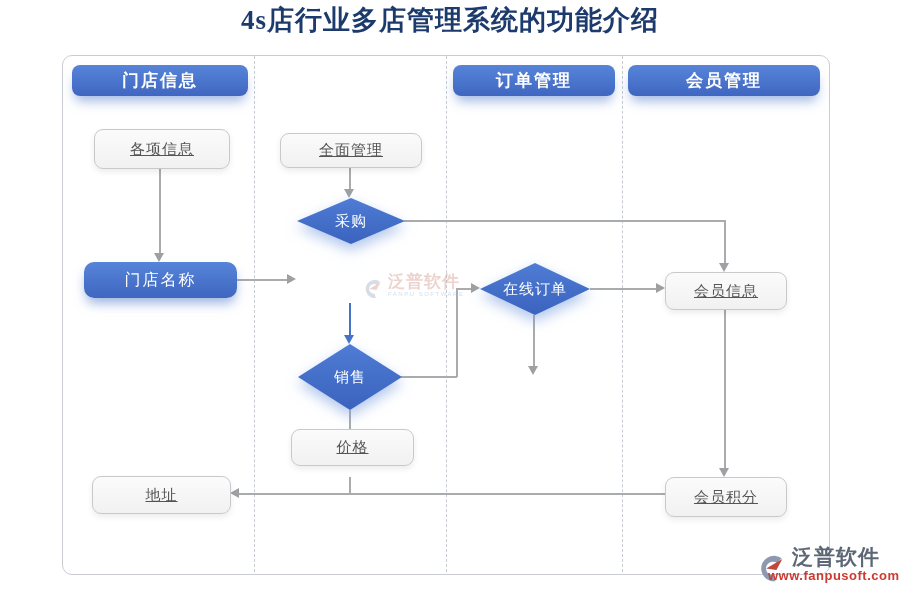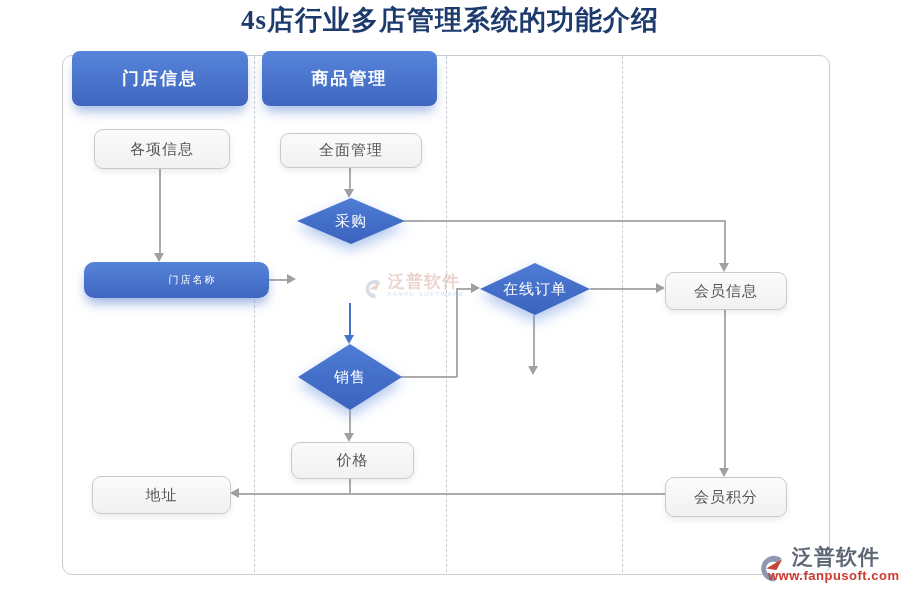--- a/index.html
+++ b/index.html
@@ -8,36 +8,36 @@
 
   .page-title{position:absolute;top:2px;left:0;width:100%;text-align:center;
     font-family:"Liberation Serif","DejaVu Serif",serif;font-weight:bold;font-size:27px;
     color:#1d3a6d;letter-spacing:1px;}
 
   .board{position:absolute;left:62px;top:55px;width:766px;height:518px;
     border:1.5px solid #c9cdd3;border-radius:10px;background:#fff;z-index:0;}
   .sep{position:absolute;top:56px;height:516px;width:0;border-left:1px dashed #c7cbd2;z-index:0;}
   .sep.s1{left:254px}.sep.s2{left:446px}.sep.s3{left:622px}
 
-  .hdr{position:absolute;top:51px;height:55px;border-radius:8px;z-index:2;
+  .hdr{position:absolute;top:65px;height:31px;border-radius:8px;z-index:2;
     background:linear-gradient(180deg,#5684d9 0%,#4a74cc 55%,#3f66c0 100%);
     color:#fff;font-weight:bold;font-size:17px;letter-spacing:2px;
     display:flex;align-items:center;justify-content:center;
     box-shadow:0 8px 12px -3px rgba(86,126,203,.55);}
   .hdr.h1{left:72px;width:176px}.hdr.h2{left:262px;width:175px}
   .hdr.h3{left:453px;width:162px}.hdr.h4{left:628px;width:192px}
 
   .gbox{position:absolute;z-index:2;border:1px solid #c9c9c9;border-radius:9px;
     background:linear-gradient(180deg,#fbfbfb,#f1f1f2);color:#555;font-size:15px;
     letter-spacing:1px;display:flex;align-items:center;justify-content:center;
-    box-shadow:0 3px 6px rgba(0,0,0,.08);}
-  .bluebox{position:absolute;z-index:2;border-radius:10px;color:#fff;font-size:10px;
+    box-shadow:0 3px 6px rgba(0,0,0,.08);text-decoration:underline;}
+  .bluebox{position:absolute;z-index:2;border-radius:10px;color:#fff;font-size:16px;
     letter-spacing:2px;display:flex;align-items:center;justify-content:center;
     background:linear-gradient(180deg,#5684d9,#3f66c0);
-    box-shadow:0 7px 12px -2px rgba(86,126,203,.6);padding-left:32px;}
+    box-shadow:0 7px 12px -2px rgba(86,126,203,.6);}
   .hatchbox{position:absolute;z-index:2;border:1px solid #d9d9d9;border-radius:7px;
     background:repeating-linear-gradient(135deg,#ffffff 0 5px,#ececec 5px 8px);
     color:#4a4a4a;font-size:14px;letter-spacing:1px;
     display:flex;align-items:center;justify-content:center;}
 
   .diamond{position:absolute;z-index:2;filter:drop-shadow(0 6px 7px rgba(110,150,220,.55));text-align:right;}
   .diamond .shape{width:100%;height:100%;
     clip-path:polygon(50% 0,100% 50%,50% 100%,0 50%);
     background:linear-gradient(180deg,#4f7cd4,#3a63be);
     display:flex;align-items:center;justify-content:center;
@@ -68,21 +68,22 @@
 <div class="stage">
 
   <div class="page-title">4s店行业多店管理系统的功能介绍</div>
 
   <div class="board"></div>
   <div class="sep s1"></div>
   <div class="sep s2"></div>
   <div class="sep s3"></div>
 
   <div class="hdr h1">门店信息</div>
-  <div class="hdr h2">商品管理</div>
+  <div class="hdr h3">订单管理</div>
+  <div class="hdr h4">会员管理</div>
 
   <div class="line vl" style="left:159px;top:167px;height:87px"></div>
   <div class="ah down" style="left:153.5px;top:253px"></div>
 
   <div class="line vl" style="left:349px;top:165px;height:25px"></div>
   <div class="ah down" style="left:343.5px;top:189px"></div>
 
   <div class="line hl" style="left:237px;top:279px;width:50px"></div>
   <div class="ah right" style="left:287px;top:273.5px"></div>
 
@@ -118,21 +119,21 @@
   <div class="bluebox" style="left:84px;top:262px;width:153px;height:36px">门店名称</div>
   <div class="gbox" style="left:280px;top:133px;width:140px;height:33px">全面管理</div>
 
   <div class="gbox" style="left:92px;top:476px;width:137px;height:36px">地址</div>
   <div class="diamond" style="left:297px;top:198px;width:108px;height:46px">
     <div class="shape">采购</div>
   </div>
   <div class="diamond" style="left:298px;top:344px;width:104px;height:66px">
     <div class="shape">销售</div>
   </div>
-  <div class="gbox" style="left:291px;top:442px;width:121px;height:35px">价格</div>
+  <div class="gbox" style="left:291px;top:429px;width:121px;height:35px">价格</div>
 
   <div class="diamond" style="left:480px;top:263px;width:110px;height:52px">
     <div class="shape">在线订单</div>
   </div>
 
   <div class="gbox" style="left:665px;top:272px;width:120px;height:36px">会员信息</div>
   <div class="gbox" style="left:665px;top:477px;width:120px;height:38px">会员积分</div>
 
   <div class="wm">
     <svg width="24" height="27" viewBox="0 0 40 44">

